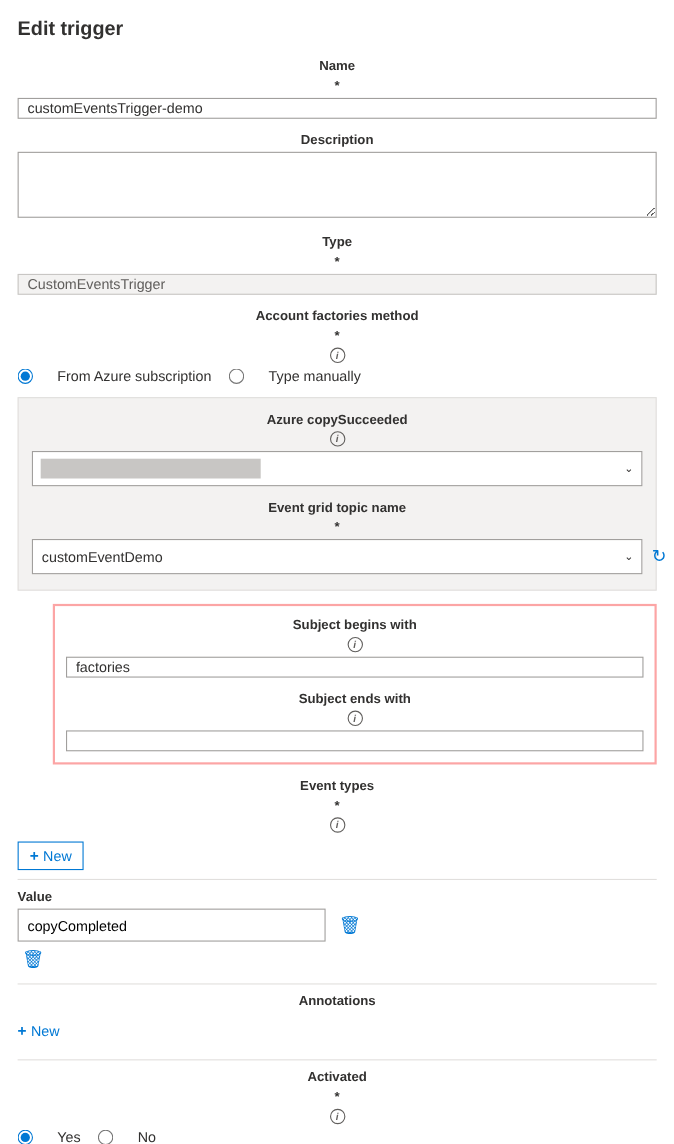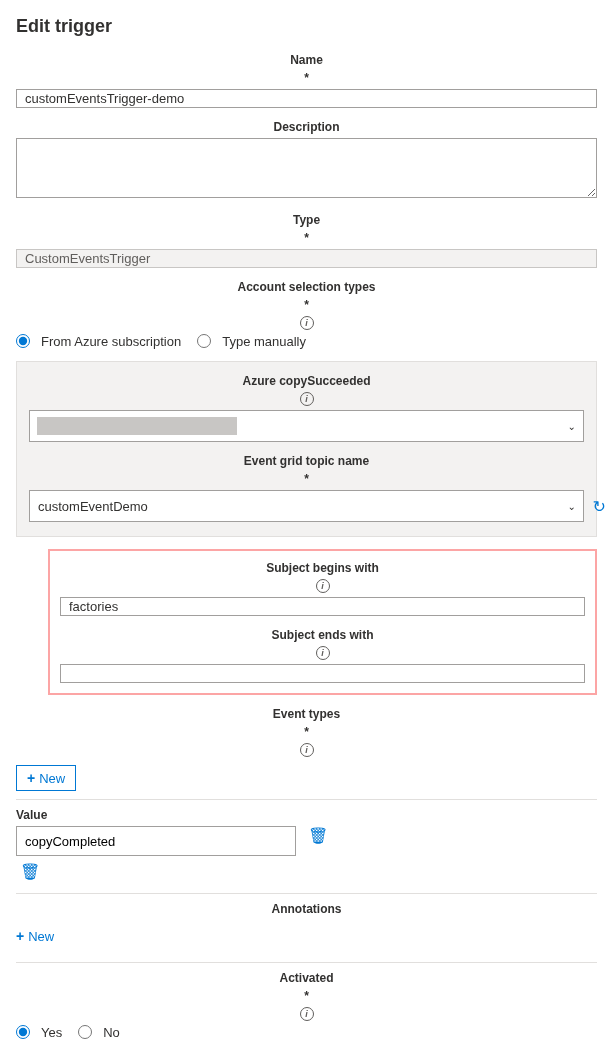--- a/index.html
+++ b/index.html
@@ -80,22 +80,22 @@
       border-color: #c8c6c4;
     }
     .radio-group {
       display: flex;
       align-items: center;
       gap: 16px;
       margin-top: 2px;
     }
     .radio-option {
       display: flex;
-      align-items: flex-start;
-      gap: 11px;
+      align-items: flex-end;
+      gap: 22px;
       cursor: pointer;
     }
     .radio-option input[type="radio"] {
       accent-color: #0078d4;
       width: 14px;
       height: 14px;
     }
     .subscription-section {
       background: #f3f2f1;
       border: 1px solid #e1dfdd;
@@ -191,21 +191,21 @@
     }
     .value-col-header {
       font-size: 12px;
       font-weight: 600;
       color: #323130;
       margin-bottom: 4px;
       padding-left: 0;
     }
     .value-row {
       display: flex;
-      align-items: flex-start;
+      align-items: center;
       gap: 8px;
       margin-bottom: 6px;
     }
     .value-row input {
       flex: 1;
       max-width: 280px;
       border: 1px solid #a19f9d;
       padding: 5px 8px;
       font-size: 13px;
       height: 30px;
@@ -283,21 +283,21 @@
   <div class="field-group">
     <div class="field-label">
       <span>Type</span>
       <span class="required">*</span>
     </div>
     <input type="text" class="text-input disabled" value="CustomEventsTrigger" disabled="" style="">
   </div>
 
   <div class="field-group">
     <div class="field-label">
-      <span>Account selection types</span>
+      <span>Account factories method</span>
       <span class="required">*</span>
       <span class="info-icon">i</span>
     </div>
     <div class="radio-group">
       <label class="radio-option">
         <input type="radio" name="account_selection" checked="" style="">
         <span>From Azure subscription</span>
       </label>
       <label class="radio-option">
         <input type="radio" name="account_selection" style="">

